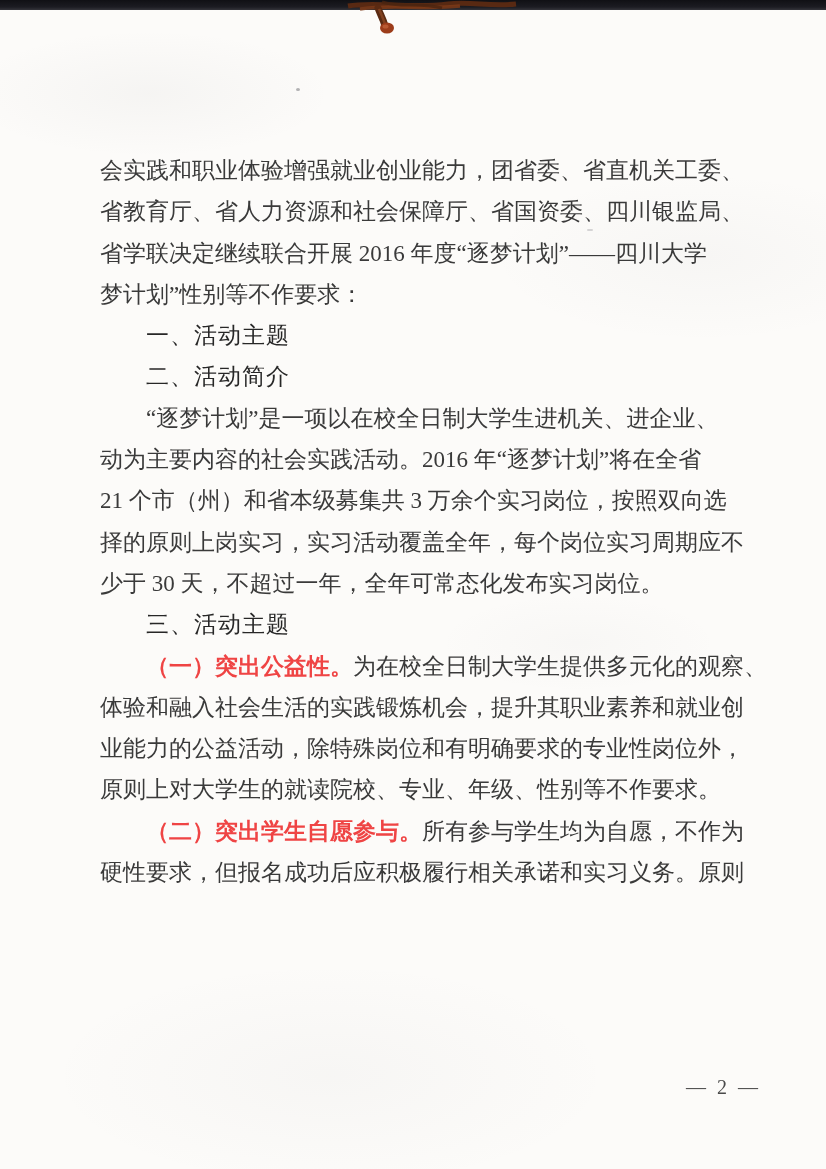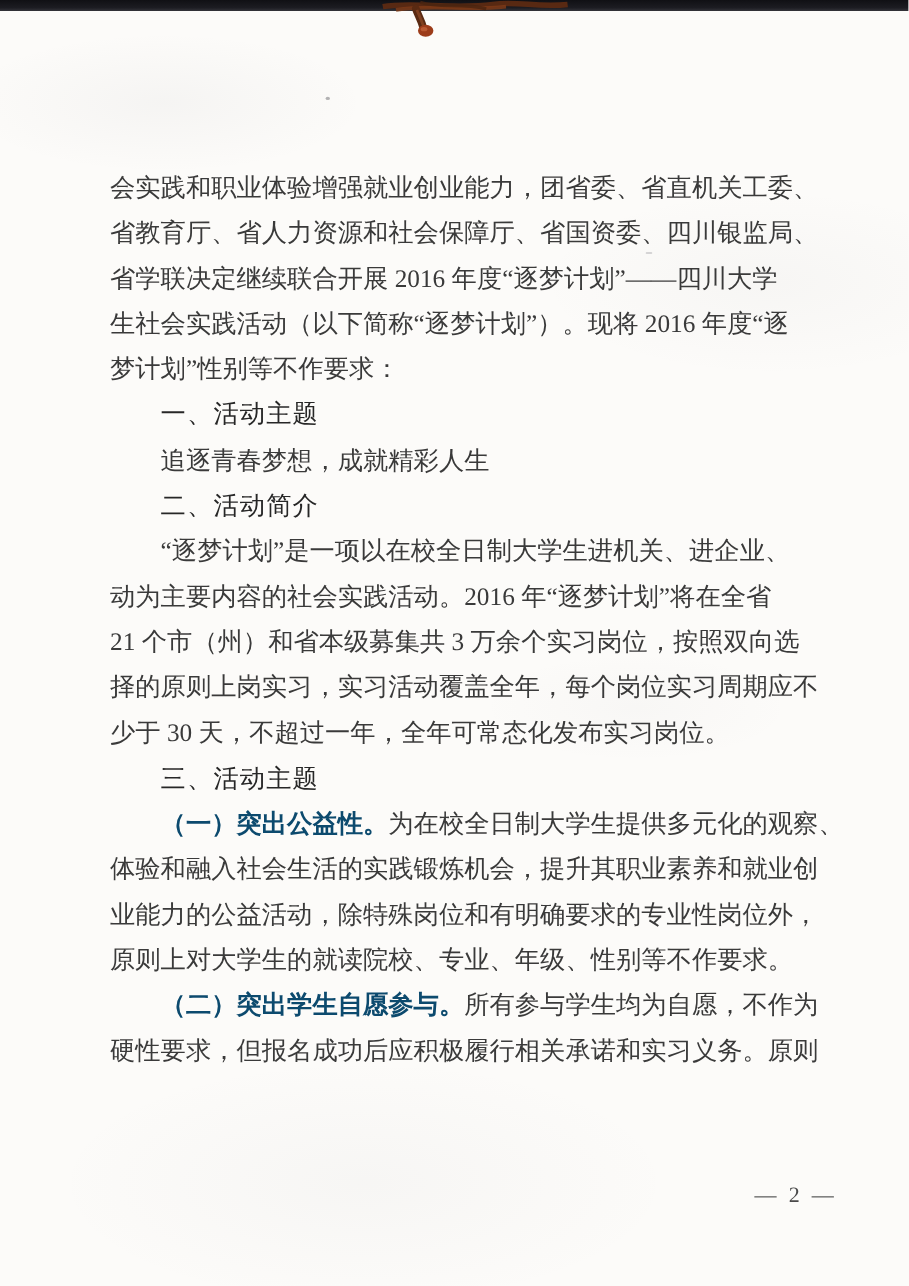--- a/index.html
+++ b/index.html
@@ -44,21 +44,21 @@
     font-family: "Liberation Sans", "DejaVu Sans", sans-serif;
     font-weight: normal;
     color: #272727;
     padding-left: 46px;
     letter-spacing: 1px;
   }
   .line.indent, .line.mixed { padding-left: 46px; }
   .lead {
     font-family: "Liberation Sans", "DejaVu Sans", sans-serif;
     font-weight: bold;
-    color: #0c4a6e;
+    color: #ef4444;
   }
   .page-footer {
     position: absolute;
     top: 1076px; left: 686px;
     font-size: 20px;
     color: #4a4a4a;
     letter-spacing: 3px;
     white-space: nowrap;
   }
   .speck { position: absolute; background: rgba(90,90,95,0.45); border-radius: 50%; }
@@ -84,24 +84,22 @@
 
     <ellipse cx="57" cy="28" rx="7" ry="5.5" fill="#9c3c1a"></ellipse>
     <ellipse cx="55.5" cy="26.5" rx="3" ry="2" fill="#c06038" opacity="0.8"></ellipse>
   </svg>
 </div>
 
 <div class="doc-body">
     <div class="line body">会实践和职业体验增强就业创业能力，团省委、省直机关工委、</div>
     <div class="line body">省教育厅、省人力资源和社会保障厅、省国资委、四川银监局、</div>
     <div class="line body">省学联决定继续联合开展 2016 年度“逐梦计划”——四川大学</div>
-    <div class="line body">生社会实践活动（以下简称“逐梦计划”）。现将 2016 年度“逐</div>
     <div class="line body">梦计划”性别等不作要求：</div>
     <div class="line heading">一、活动主题</div>
-    <div class="line indent">追逐青春梦想，成就精彩人生</div>
     <div class="line heading">二、活动简介</div>
     <div class="line indent">“逐梦计划”是一项以在校全日制大学生进机关、进企业、</div>
     <div class="line body">动为主要内容的社会实践活动。2016 年“逐梦计划”将在全省</div>
     <div class="line body">21 个市（州）和省本级募集共 3 万余个实习岗位，按照双向选</div>
     <div class="line body">择的原则上岗实习，实习活动覆盖全年，每个岗位实习周期应不</div>
     <div class="line body">少于 30 天，不超过一年，全年可常态化发布实习岗位。</div>
     <div class="line heading">三、活动主题</div>
     <div class="line mixed"><span class="lead">（一）突出公益性。</span>为在校全日制大学生提供多元化的观察、</div>
     <div class="line body">体验和融入社会生活的实践锻炼机会，提升其职业素养和就业创</div>
     <div class="line body">业能力的公益活动，除特殊岗位和有明确要求的专业性岗位外，</div>

